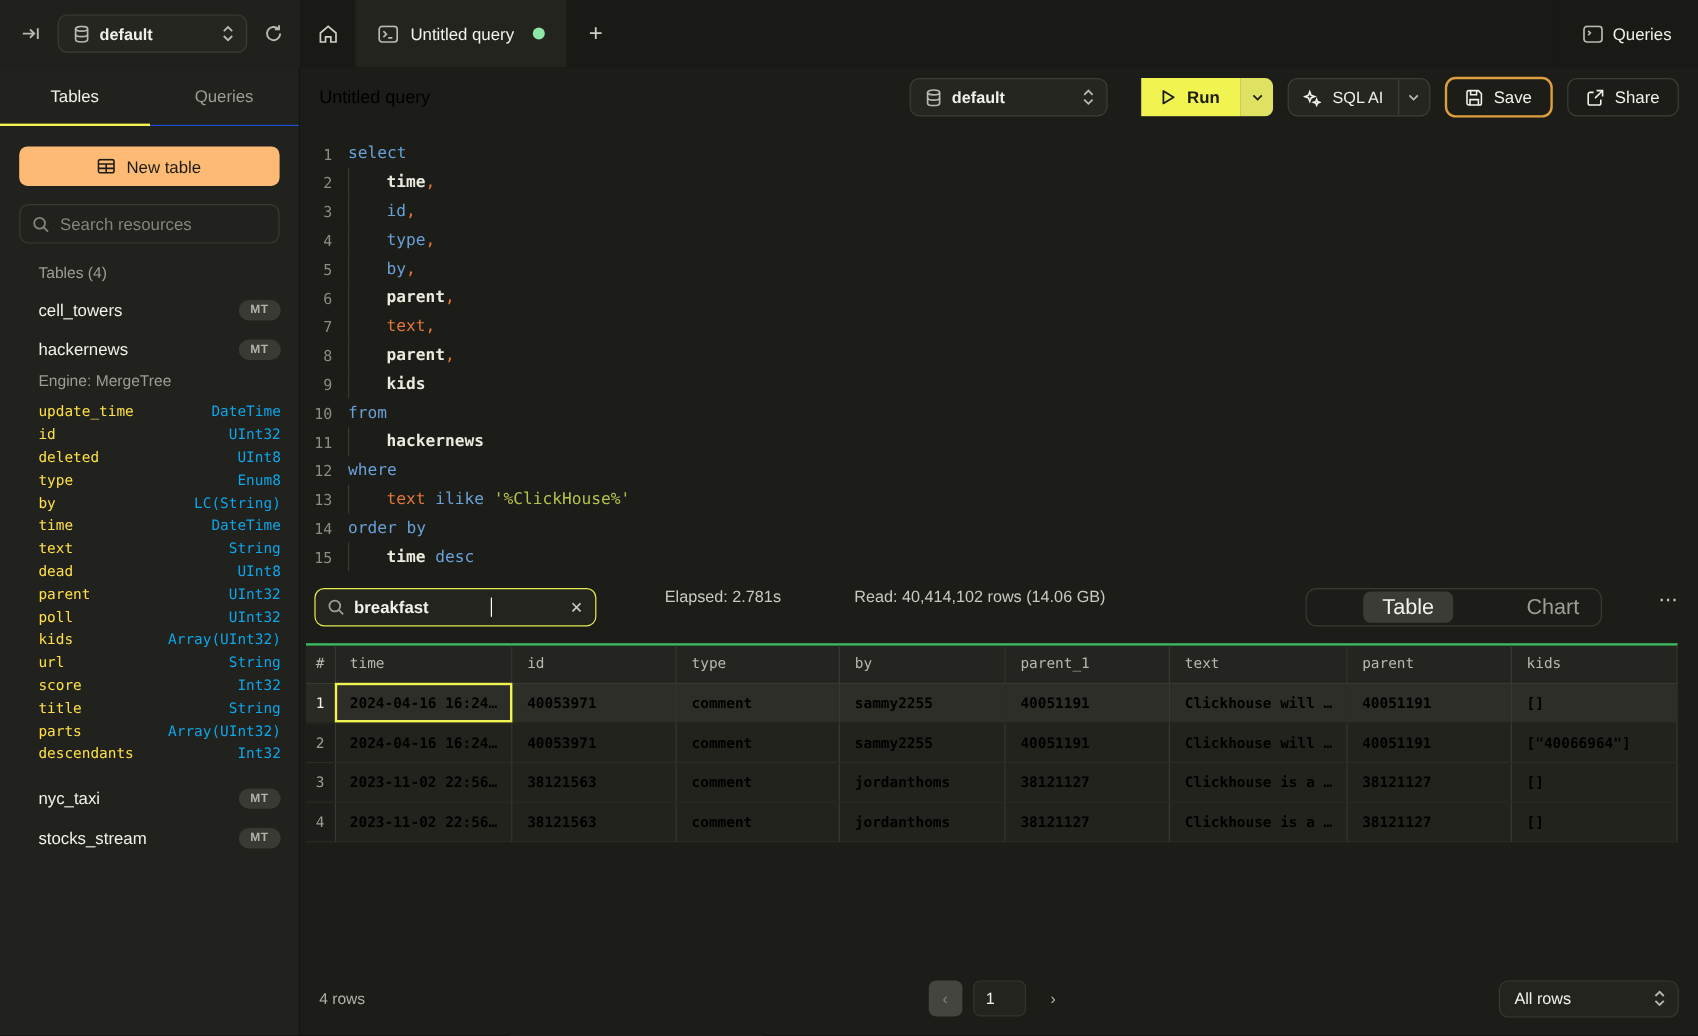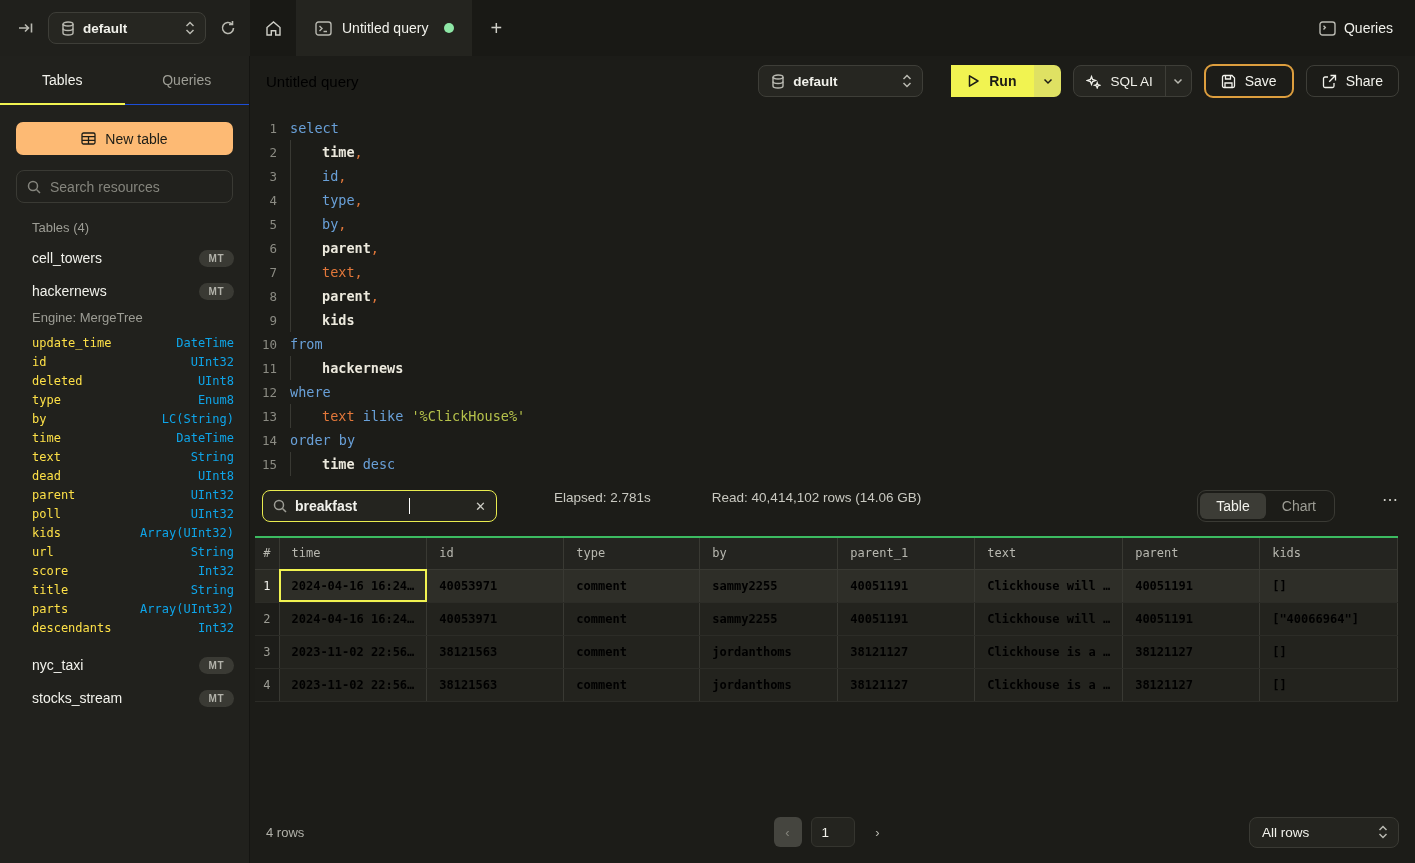--- a/index.html
+++ b/index.html
@@ -70,21 +70,21 @@
   
   .results-toolbar { position:absolute; left:0; top:434px; width:1165px; height:38px; display:flex; padding:0 16px 0 12px;gap:33px; }
   .filter-box { display:flex; align-items:center; gap:8px; width:235px; height:32px; padding:0 10px; background:#24241f; border:1.5px solid #e9ec4f; border-radius:8px; color:#9d9d95; }
   .filter-box input { background:transparent; border:none; outline:none; color:#f2f2ec; font-size:14px; font-weight:bold; width:100%; font-family:"Liberation Sans",sans-serif; }
   .caret-bar { width:1px; height:16px; background:#fff; margin-left:-4px; }
   .filter-clear { color:#cfcfc7; font-size:13px; cursor:pointer; margin-left:auto; }
   .stat { color:#c9c9c1; font-size:13.5px; }
   .stat-elapsed { margin-left:24px; }
   .stat-read { margin-left:28px; }
   .view-toggle { margin-left:auto; display:flex; align-items:center; height:32px; border:1px solid #3a3a34; border-radius:9px; padding:2px; }
-  .seg { height:26px; display:flex; align-items:center; padding:4px 16px; border-radius:6px; color:#9d9d95; font-size:14px; cursor:pointer; }
+  .seg { height:26px; display:flex; align-items:center; padding:4px 16px; border-radius:6px; color:#9d9d95; font-size:18px; cursor:pointer;margin-left:45px; }
   .seg.active { background:#3c3c36; color:#f2f2ec; }
   .ellipsis-btn { margin-left:14px; color:#cfcfc7; font-size:16px; letter-spacing:1px; cursor:pointer; }
   
   .results-table { position:absolute; left:5px; top:480px; border-top:2px solid #3cbb61; }
   table { border-collapse:collapse; table-layout:fixed; font-family:"DejaVu Sans Mono", monospace; font-size:12px; }
   th, td { border-right:1px solid #393933; padding:0 12px; height:31px; text-align:left; white-space:nowrap; overflow:hidden; font-weight:normal; }
   thead th { background:#242420; color:#b8b8b0; border-bottom:1px solid #393933; }
   tbody td { background:#23231e; color:#ececе4; font-weight:bold; border-bottom:1px solid #2c2c27; height:33px; cursor:cell; }
   th.num, td.num { text-align:center; padding:0 4px; }
   td.num { background:#1d1d19; color:#9d9d95; font-weight:normal; cursor:default; }

